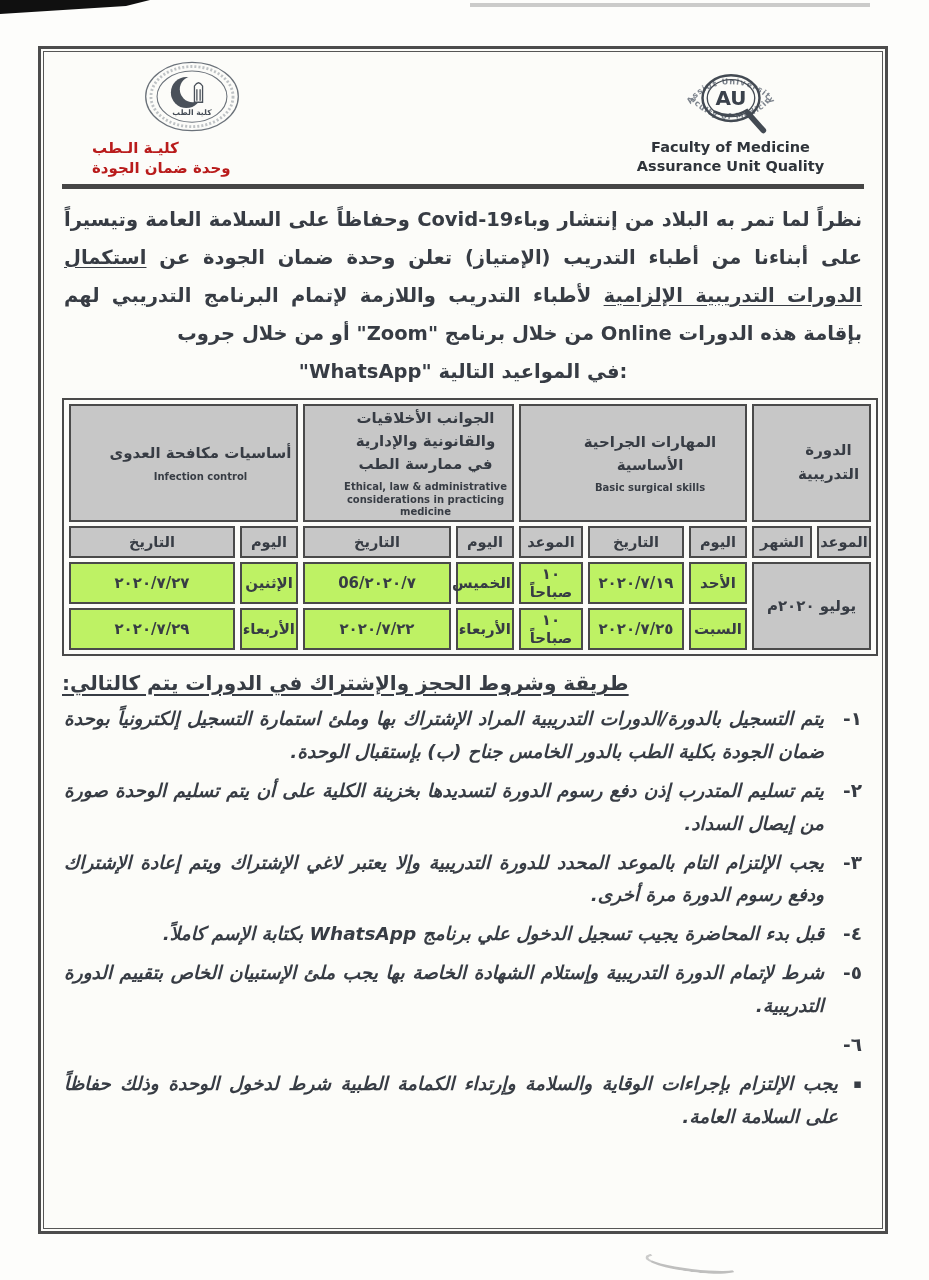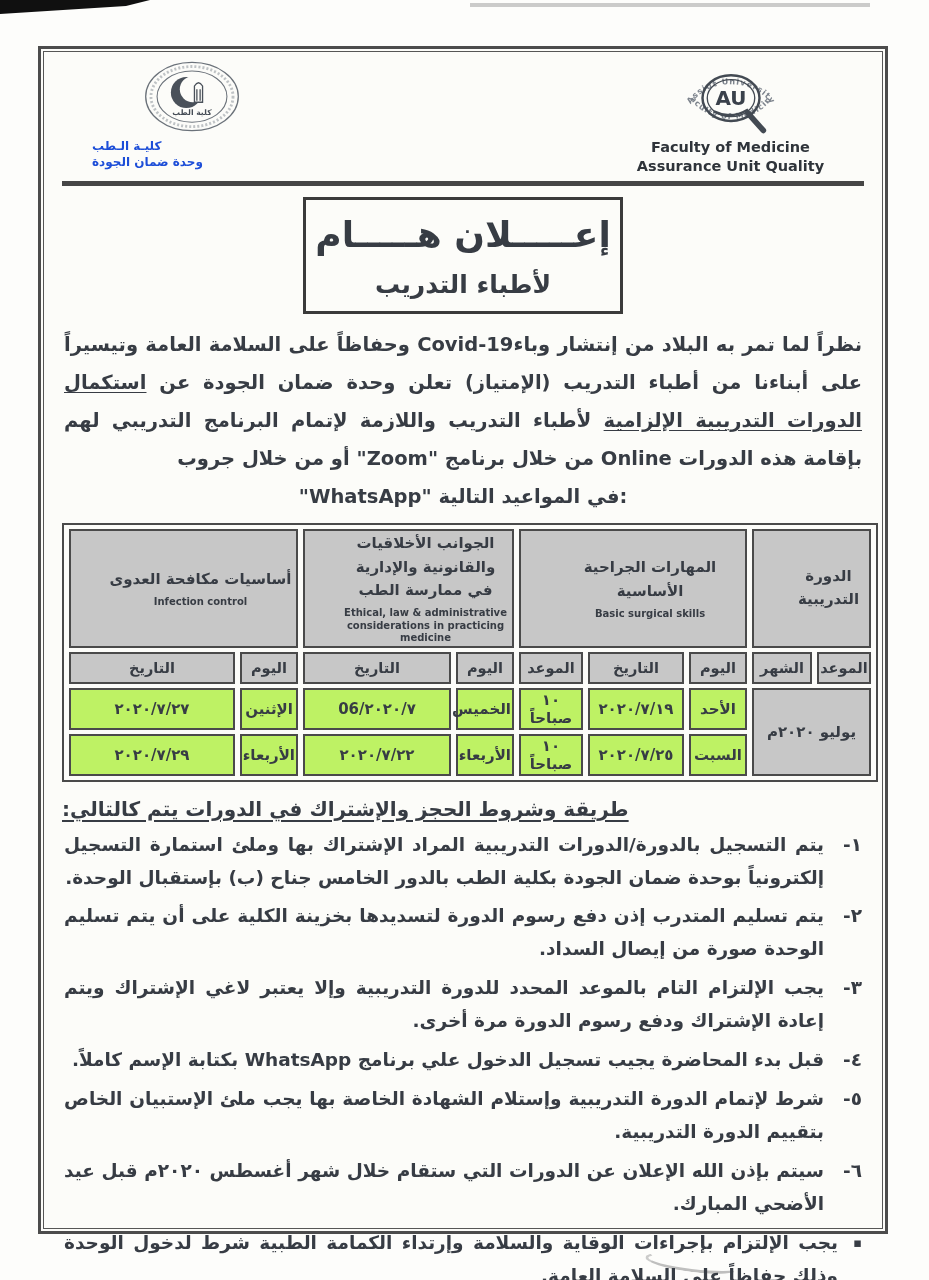--- a/index.html
+++ b/index.html
@@ -24,21 +24,21 @@
 
   
   .frame { position:absolute; left:38px; top:46px; width:850px; height:1188px;
            border:3px solid #4c4c4c; background:#fcfcf9; }
   .frame-in { position:absolute; inset:2px; border:1px solid #565656; padding:6px 18px 0 18px; }
 
   
   header { display:flex; justify-content:space-between; align-items:flex-start; padding:2px 26px 0 30px; }
   .lh-left { width:200px; text-align:left; }
   .logo-left { width:140px; height:78px; display:block; margin:0 auto; }
-  .cap-ar { font-size:12px; font-weight:700; direction:rtl; line-height:1.35; color:#1d4ed8; }
+  .cap-ar { font-size:15px; font-weight:700; direction:rtl; line-height:1.35; color:#b91c1c; }
   .lh-right { width:215px; text-align:center; padding-top:2px; }
   .logo-right { width:160px; height:76px; display:block; margin:0 auto; }
   .cap-en { font-size:14.5px; font-weight:700; color:#2f343a; line-height:1.32; }
 
   .rule { margin-top:5px; height:5px; background:#464646; }
 
   
   .title-box { width:320px; margin:11px auto 0 auto; border:3px solid #3b3b3b;
                text-align:center; padding:14px 6px 12px 6px; background:#fcfcf9; }
   .t1 { font-size:36px; font-weight:700; letter-spacing:1px; }
@@ -64,21 +64,21 @@
   tr.subs th { height:32px; font-size:14.5px; }
   .schedule tbody td { height:34px; font-size:15px; }
 
   
   .cond-head { direction:rtl; text-align:left; font-size:20px; font-weight:700;
                text-decoration:underline; text-underline-offset:4px; margin:15px 4px 0 0; }
   .cond-list { margin-top:5px; direction:rtl; }
   .li { display:flex; gap:8px; font-size:18.5px; font-weight:700; line-height:1.78;
         padding:3px 2px; }
   .li .num { flex:0 0 30px; text-align:right; }
-  .li .txt { flex:1; text-align:justify; }
+  .li .txt { flex:1; text-align:justify;font-style:italic; }
   .li.note .num { flex-basis:16px; font-size:13px; padding-top:4px; }
   .ring-text { font-size:8.5px; font-weight:700; fill:#7c838c; letter-spacing:1px; }
 </style>
 </head>
 <body>
 
 <div class="scan">
   <div class="smudge-tl"></div>
   <div class="smudge-top"></div>
   <div class="smudge-bottom"></div>
@@ -125,24 +125,20 @@
             <path d="M 62 52 Q 80 61 98 50" stroke="#434a53" stroke-width="2.6" fill="none"></path>
             <text x="80" y="45" text-anchor="middle" font-size="21" font-weight="bold" fill="#3a414b">AU</text>
           </svg>
           <div class="cap-en">Faculty of Medicine</div>
           <div class="cap-en">Assurance Unit Quality</div>
         </div>
       </header>
 
       <div class="rule"></div>
 
-      <div class="title-box">
-        <div class="t1">إعـــــلان هـــــام</div>
-        <div class="t2">لأطباء التدريب</div>
-      </div>
 
       <p class="intro" dir="rtl"><span>نظراً لما تمر به البلاد من إنتشار وباء</span><span>Covid-19</span><span> وحفاظاً على السلامة العامة وتيسيراً على أبناءنا من أطباء التدريب (الإمتياز) تعلن وحدة ضمان الجودة عن </span><span class="und">استكمال الدورات التدريبية الإلزامية</span><span> لأطباء التدريب واللازمة لإتمام البرنامج التدريبي لهم بإقامة هذه الدورات </span><span>Online</span><span> من خلال برنامج </span><span>"Zoom"</span><span> أو من خلال جروب</span></p>
       <div class="intro-tail">"WhatsApp" في المواعيد التالية:</div>
 
       <table class="schedule">
         <colgroup>
           <col style="width:54px">
             <col style="width:60px">
           <col style="width:58px">
             <col style="width:96px">
@@ -224,21 +220,20 @@
         <div class="li">
           <span class="num">٤-</span>
           <span class="txt">قبل بدء المحاضرة يجيب تسجيل الدخول علي برنامج WhatsApp بكتابة الإسم كاملاً.</span>
         </div>
         <div class="li">
           <span class="num">٥-</span>
           <span class="txt">شرط لإتمام الدورة التدريبية وإستلام الشهادة الخاصة بها يجب ملئ الإستبيان الخاص بتقييم الدورة التدريبية.</span>
         </div>
         <div class="li">
           <span class="num">٦-</span>
-          <span class="txt">سيتم بإذن الله الإعلان عن الدورات التي ستقام خلال شهر أغسطس ٢٠٢٠م قبل عيد الأضحي المبارك.</span>
         </div>
         <div class="li note">
           <span class="num">▪</span>
           <span class="txt">يجب الإلتزام بإجراءات الوقاية والسلامة وإرتداء الكمامة الطبية شرط لدخول الوحدة وذلك حفاظاً على السلامة العامة.</span>
         </div>
       </div>
 
     </div>
   </div>
 </div>

